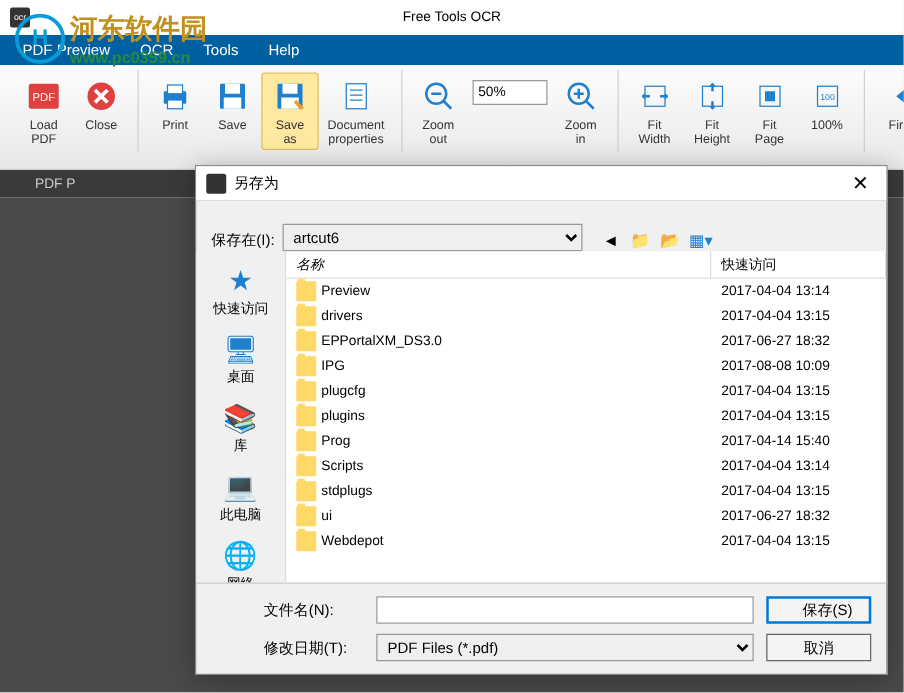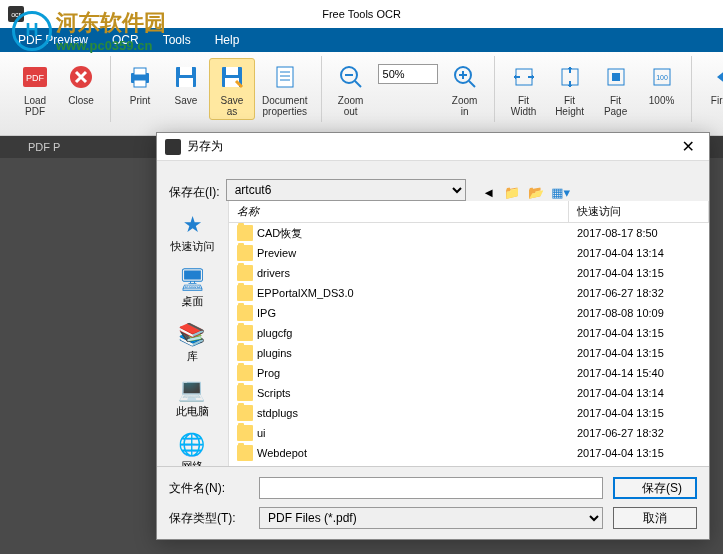--- a/index.html
+++ b/index.html
@@ -55,21 +55,21 @@
 .col-name { flex: 1; font-style: italic; }
 .col-date { width: 140px; }
 .fl-rows { flex: 1; overflow-y: auto; }
 .fl-row { display: flex; height: 20px; align-items: center; font-size: 11px; cursor: pointer; }
 .fl-row .fico { width: 16px; height: 16px; margin: 0 4px 0 8px; background: #ffd968; border-radius: 1px; position: relative; }
 .fl-row .fico::before { content: ""; position: absolute; top: -2px; left: 1px; width: 6px; height: 3px; background: #ffd968; border-radius: 1px 1px 0 0; }
 .fl-row .fname { flex: 1; }
 .fl-row .fdate { width: 140px; padding: 0 8px; }
 
 .dialog-footer { border-top: 1px solid #ccc; padding: 10px 12px; display: flex; flex-direction: column; gap: 8px; font-size: 12px; }
-.footer-row { display: flex; align-items: center; gap: 10px; }
+.footer-row { display: flex; align-items: center; gap: 10px; margin-left: 42px; }
 .footer-row label { width: 80px; }
 .footer-row .combo { flex: 1; height: 22px; border: 1px solid #999; padding: 0 4px; font-size: 12px; }
 .footer-row button { width: 84px; height: 22px; border: 1px solid #666; background: #f4f4f4; font-size: 12px; cursor: pointer; }
 .footer-row button.primary { border: 2px solid #0078d7; padding-left: 14px; }
 
 svg { display: block; }
 </style>
 </head>
 <body>
 
@@ -293,25 +293,20 @@
     </div>
 
     <div class="filelist">
       <div class="fl-header">
         <div class="col col-name">名称</div>
         <div class="col col-date">快速访问</div>
       </div>
       <div class="fl-rows" id="fl-rows">
           <div class="fl-row">
             <div class="fico"></div>
-            <div class="fname">CAD恢复</div>
-            <div class="fdate">2017-08-17 8:50</div>
-          </div>
-          <div class="fl-row">
-            <div class="fico"></div>
             <div class="fname">Preview</div>
             <div class="fdate">2017-04-04 13:14</div>
           </div>
           <div class="fl-row">
             <div class="fico"></div>
             <div class="fname">drivers</div>
             <div class="fdate">2017-04-04 13:15</div>
           </div>
           <div class="fl-row">
             <div class="fico"></div>
@@ -362,20 +357,20 @@
     </div>
   </div>
 
   <div class="dialog-footer">
     <div class="footer-row">
       <label>文件名(N):</label>
       <input class="combo" value="" style="">
       <button class="primary">保存(S)</button>
     </div>
     <div class="footer-row">
-      <label>保存类型(T):</label>
+      <label>修改日期(T):</label>
       <select class="combo">
         <option>PDF Files (*.pdf)</option>
       </select>
       <button>取消</button>
     </div>
   </div>
 </div>
 
 </body></html>

